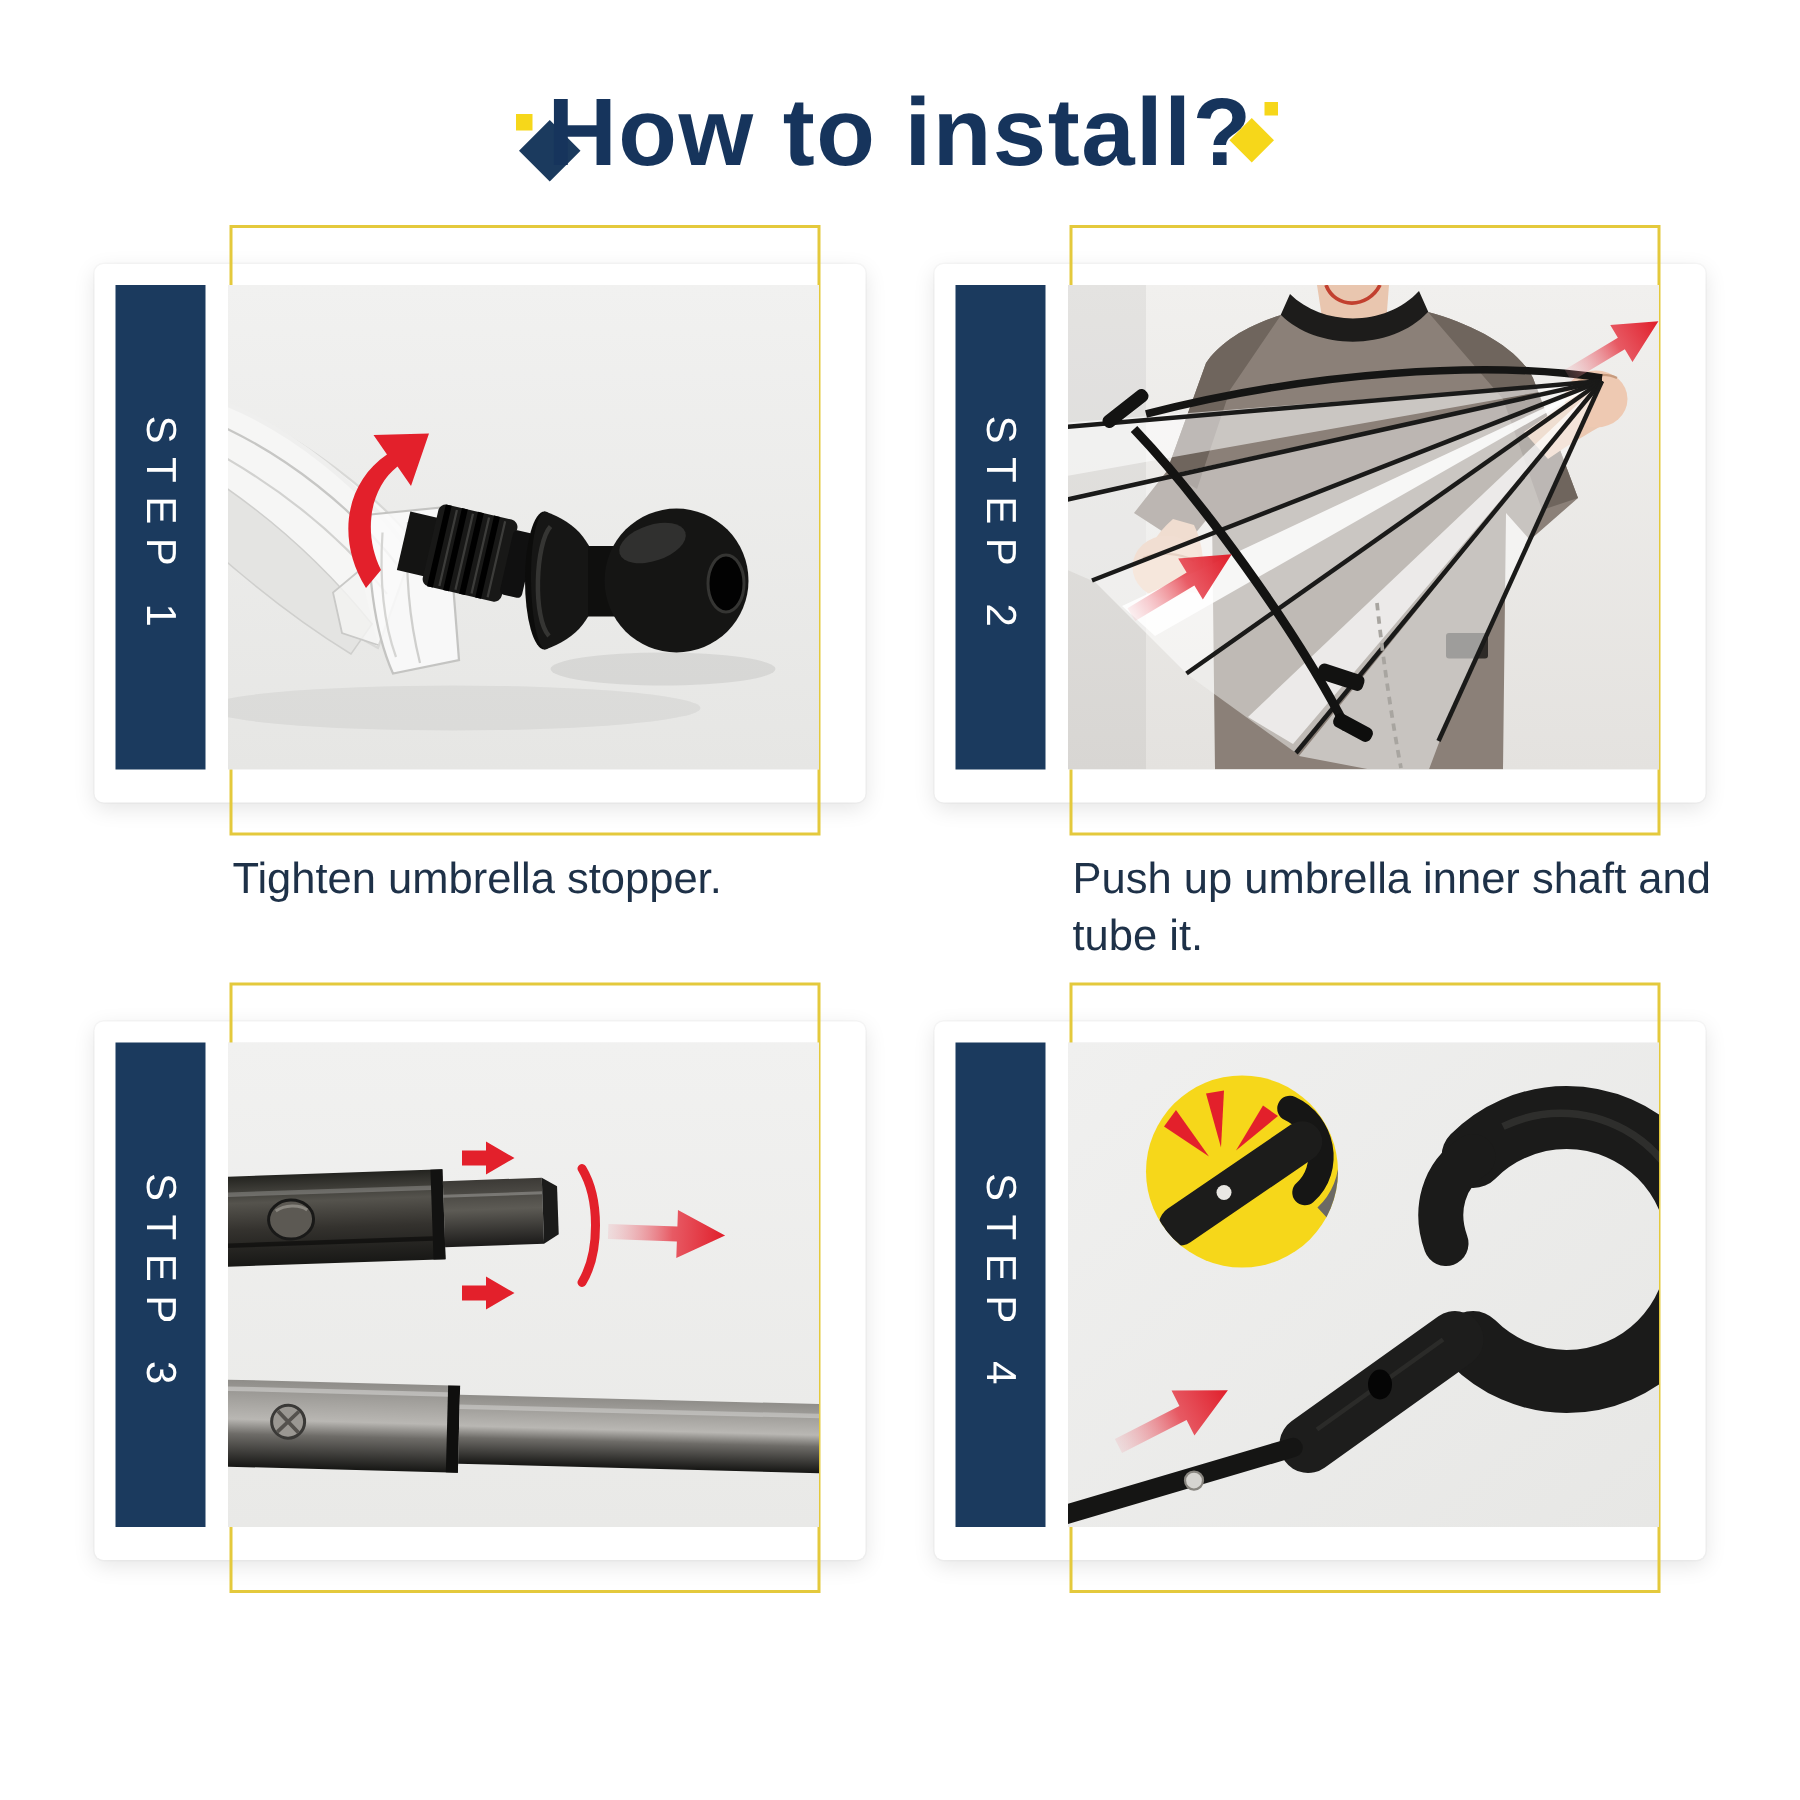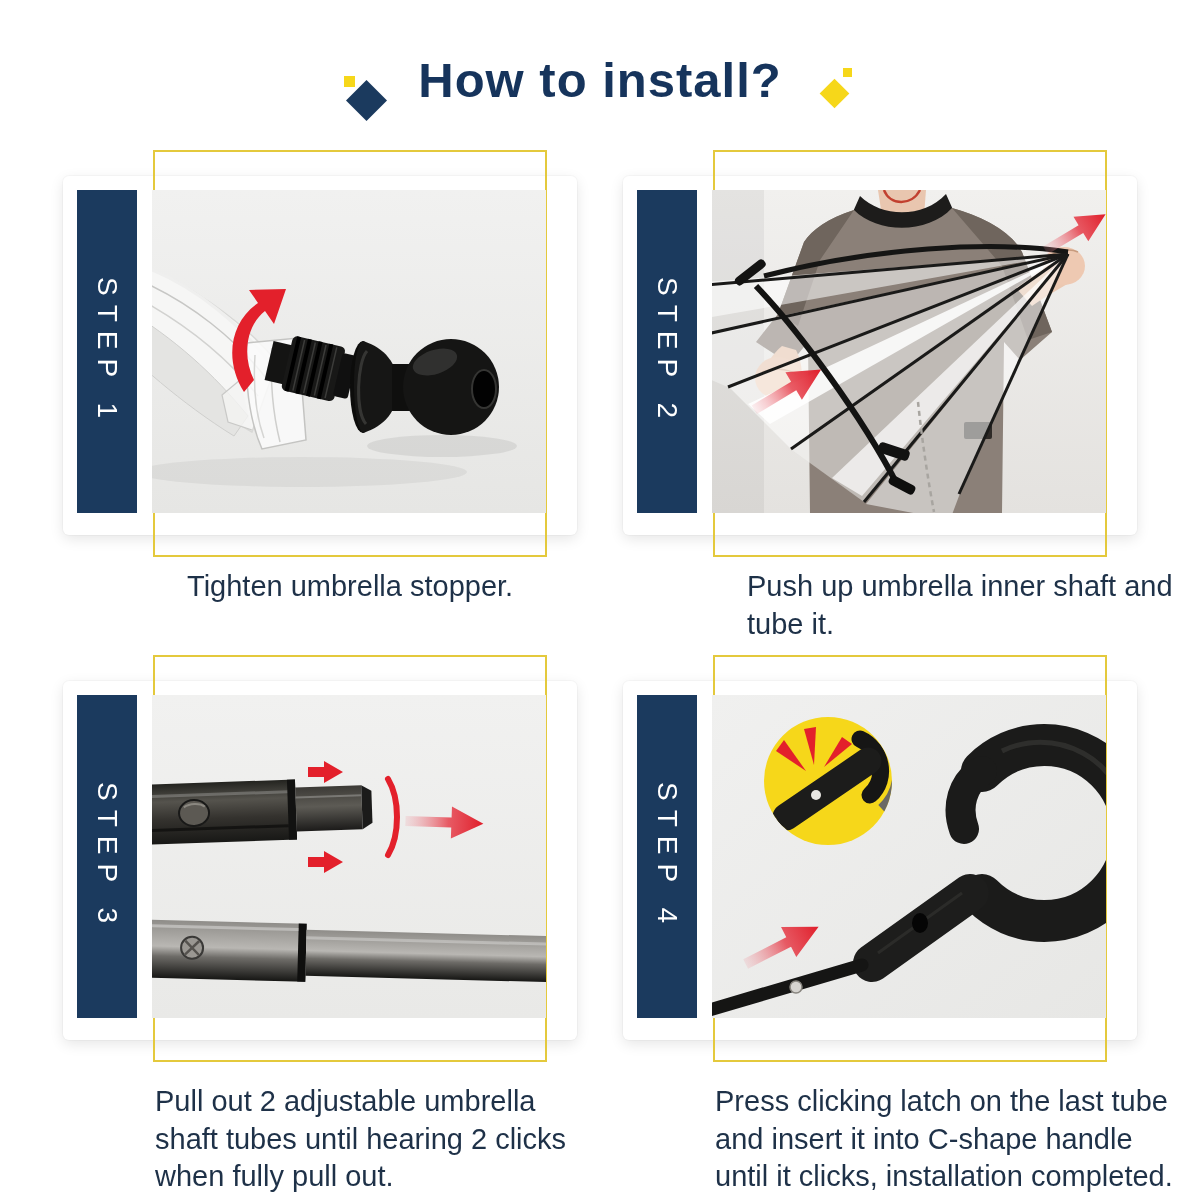--- a/index.html
+++ b/index.html
@@ -3,21 +3,21 @@
 <meta charset="utf-8">
 <style>
   html,body{margin:0;padding:0;background:#ffffff;}
   .canvas{
     position:relative;width:1200px;height:1200px;background:#ffffff;
     font-family:"Liberation Sans", sans-serif;overflow:hidden;
   }
   
   .page-title{
     position:absolute;left:0;top:56px;width:1200px;text-align:center;
-    font-size:49px;font-weight:bold;color:#16345c;letter-spacing:1px;line-height:1;
+    font-size:64px;font-weight:bold;color:#16345c;letter-spacing:1px;line-height:1;
   }
   .deco{position:absolute;}
   .sq{background:#f6d71a;}
   .sq-left{left:344px;top:76px;width:11px;height:11px;}
   .sq-right{left:843px;top:68px;width:9px;height:9px;}
   .diamond{transform:rotate(45deg);}
   .diamond-navy{left:352px;top:86px;width:29px;height:29px;background:#1b3a5e;}
   .diamond-yellow{left:824px;top:83px;width:21px;height:21px;background:#f6d71a;}
   
   .quad{position:absolute;width:520px;height:545px;}
@@ -43,21 +43,21 @@
     white-space:nowrap;
   }
   .photo{
     position:absolute;left:89px;top:40px;width:394px;height:323px;overflow:hidden;
     background:#ececeb;z-index:3;
   }
   .photo svg{display:block;width:394px;height:323px;}
   .caption{
     position:absolute;left:92px;color:#1e3148;font-size:29px;line-height:1.3;z-index:4;
   }
-  .cap-r1{top:418px;margin-left:32px;}
+  .cap-r1{top:418px;}
   .cap-r2{top:428px;}
   .cap-q1{width:440px;}
   .cap-q2{width:470px;}
   .cap-q3{width:430px;}
   .cap-q4{width:462px;}
 </style>
 </head>
 <body>
 
 <div class="canvas">
@@ -258,21 +258,20 @@
           <rect x="-8" y="230" width="162" height="58" fill="url(#t3c)"></rect>
           <rect x="146" y="230" width="8" height="58" fill="#0f0f0e"></rect>
           <circle cx="40" cy="257" r="11" fill="#9a9792" stroke="#3a3937" stroke-width="2"></circle>
           <path d="M33,250 L47,264 M47,250 L33,264" stroke="#55524e" stroke-width="2.5"></path>
           <rect x="154" y="236" width="248" height="46" fill="url(#t3c)"></rect>
           <path d="M154,244 H402" stroke="rgba(255,255,255,0.3)" stroke-width="3"></path>
           <path d="M-8,236 H146" stroke="rgba(255,255,255,0.35)" stroke-width="3"></path>
         </g>
       </svg>
     </div>
-    <div class="caption cap-r2 cap-q3">Pull out 2 adjustable umbrella shaft tubes until hearing 2 clicks when fully pull out.</div>
   </div>
 
   <div class="quad q4">
     <div class="card"></div>
     <div class="accent"></div>
     <div class="banner">
       <span>STEP 4</span>
     </div>
     <div class="photo">
       <svg viewBox="0 0 394 323">
@@ -319,16 +318,15 @@
             <circle cx="104" cy="100" r="5" fill="#e9e7e3"></circle>
             <g fill="#e3202b">
               <path d="M94,76 L64,56 L72,45 Z"></path>
               <path d="M102,70 L92,34 L104,32 Z"></path>
               <path d="M112,72 L130,42 L140,49 Z"></path>
             </g>
           </g>
         </g>
       </svg>
     </div>
-    <div class="caption cap-r2 cap-q4">Press clicking latch on the last tube and insert it into C-shape handle until it clicks, installation completed.</div>
   </div>
 
 </div>
 
 </body></html>

